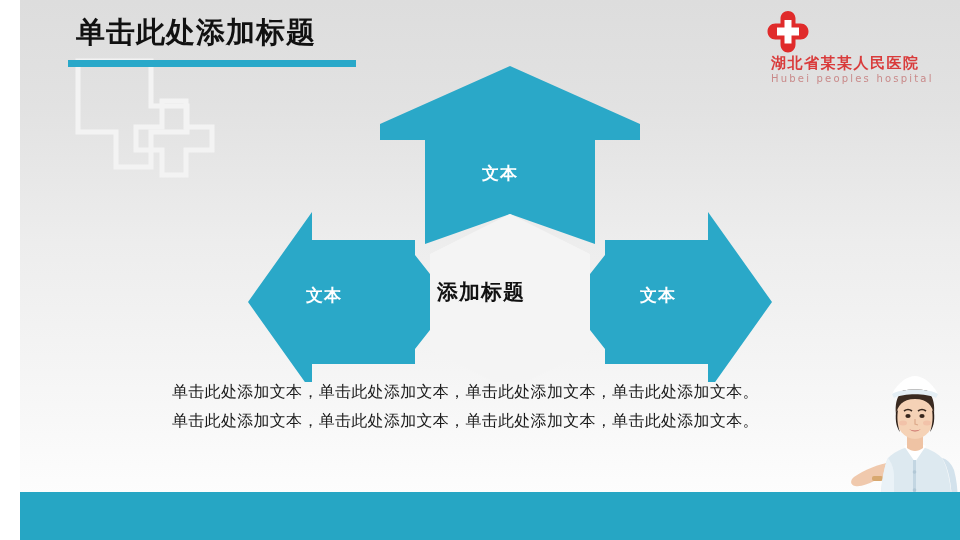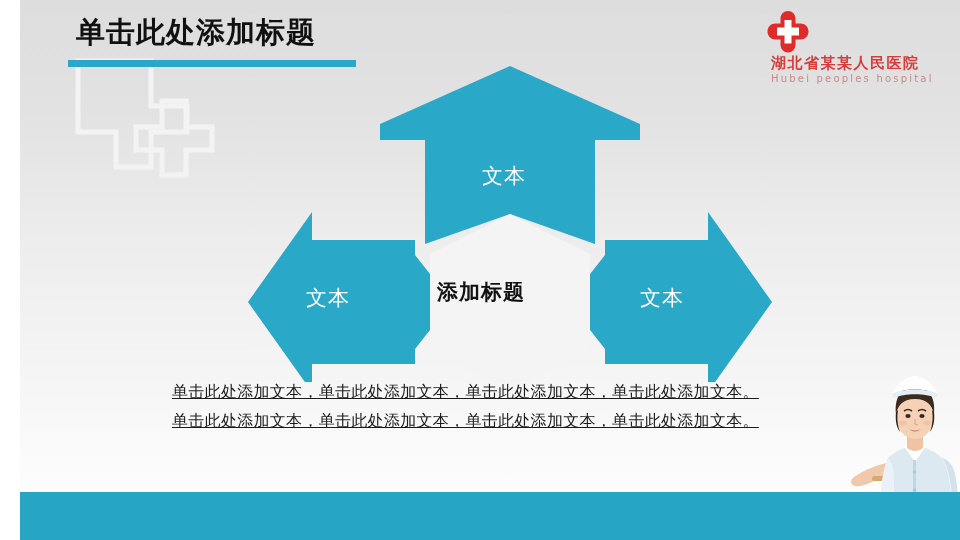--- a/index.html
+++ b/index.html
@@ -88,22 +88,22 @@
     position: absolute;
     left: 220px;
     top: 62px;
     width: 540px;
     height: 320px;
   }
   #diagram svg { display: block; }
 
   .arrow-label {
     position: absolute;
-    font-size: 21px;
-    font-weight: normal;
+    font-size: 17px;
+    font-weight: bold;
     color: #ffffff;
     white-space: nowrap;
     letter-spacing: 1px;
   }
   #label-up    { left: 242px; top: 100px; }
   #label-left  { left:  66px; top: 222px; }
   #label-right { left: 400px; top: 222px; }
 
   #center-label {
     position: absolute;
@@ -124,21 +124,20 @@
     top: 377px;
     width: 700px;
   }
   #body-text p {
     margin: 0;
     font-size: 16px;
     color: #1a1a1a;
     line-height: 29px;
     letter-spacing: 0.3px;
     white-space: nowrap;
-    text-decoration: underline;
   }
 
   
   #nurse {
     position: absolute;
     left: 828px;
     right: 0;
     top: 366px;
     bottom: 0;
     width: 132px;

